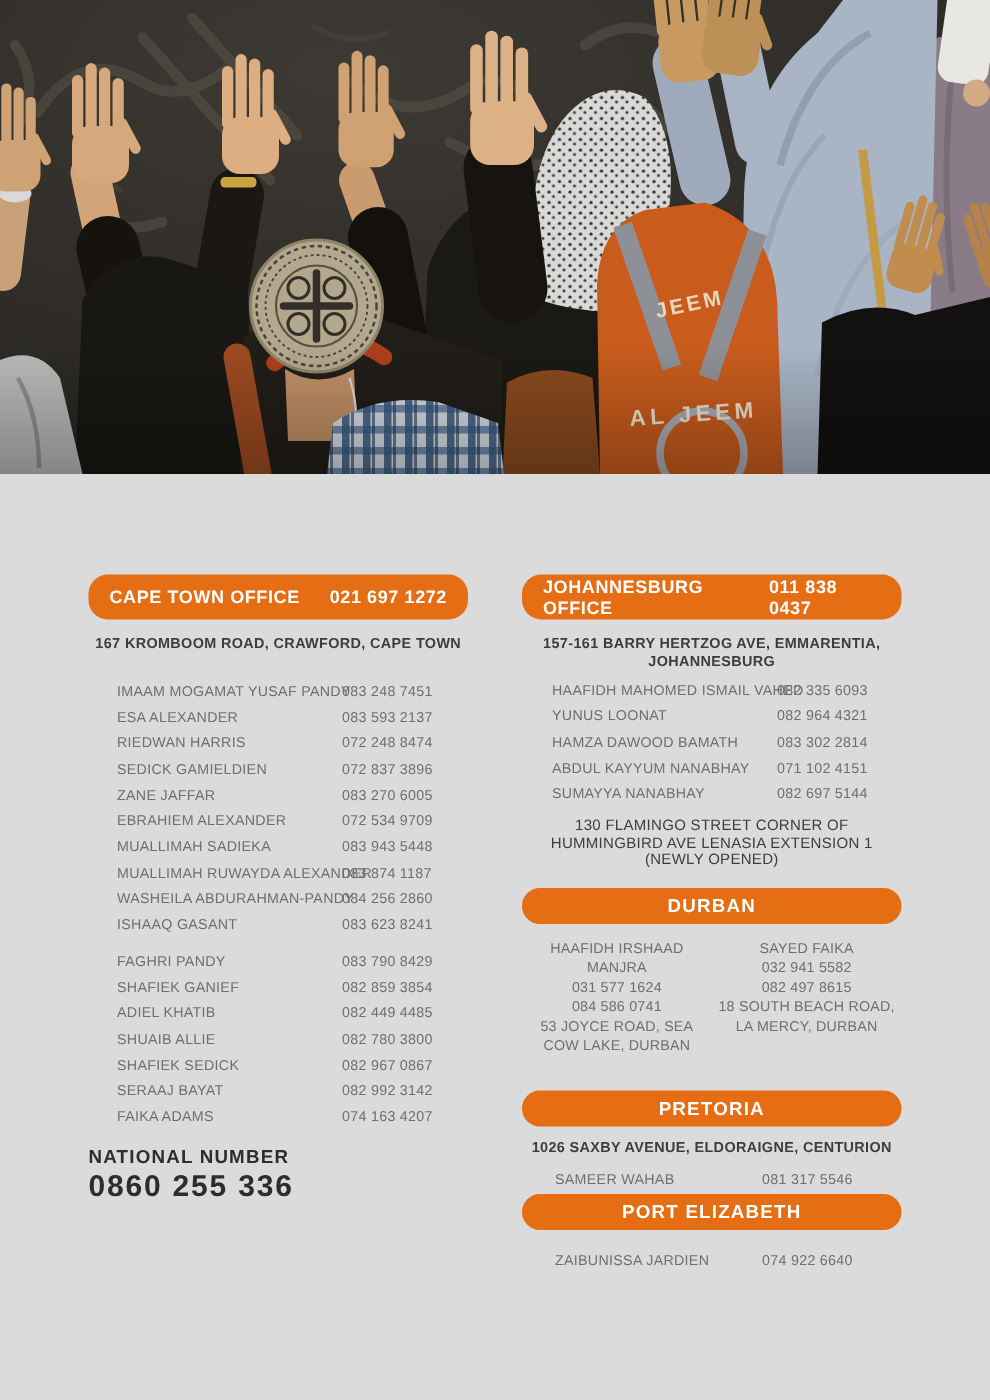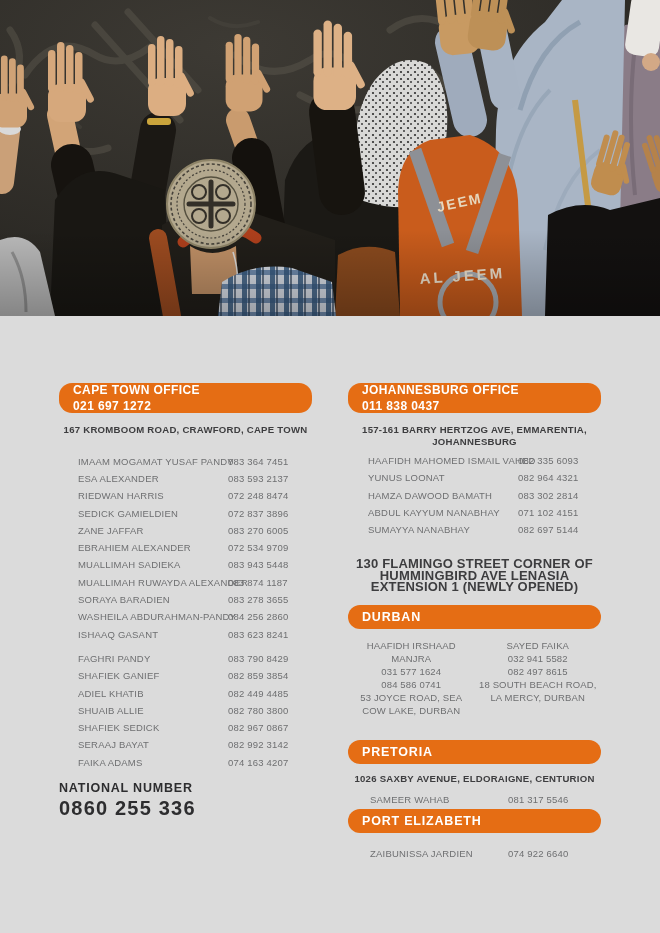--- a/index.html
+++ b/index.html
@@ -9,36 +9,36 @@
     --head-dark:#3d3d3f;
     --nat-dark:#2d2d2f;
   }
   html,body{margin:0;padding:0;}
   body{width:660px;height:933px;background:var(--page-bg);font-family:"Liberation Sans",sans-serif;}
   .page{position:relative;width:660px;height:933px;overflow:hidden;background:var(--page-bg);}
   .hero{display:block;width:660px;height:316px;}
   .columns{display:flex;gap:36px;padding:67px 59px 0 59px;box-sizing:border-box;}
   .col{width:253px;flex:0 0 253px;}
   .pill{background:var(--accent);color:#fff;border-radius:13px;font-weight:bold;font-size:12px;
-        letter-spacing:0.4px;height:30px;display:flex;align-items:flex-start;justify-content:space-between;
-        padding:0 14px;box-sizing:border-box;flex-direction:column;}
+        letter-spacing:0.4px;height:30px;display:flex;align-items:center;justify-content:space-between;
+        padding:0 14px;box-sizing:border-box;}
   .pill.city{height:24px;justify-content:center;font-size:12.5px;border-radius:12px;letter-spacing:0.8px;}
   .addr{font-size:9.6px;font-weight:bold;color:var(--head-dark);text-align:center;
         letter-spacing:0.25px;line-height:11.5px;margin-top:11px;}
   .contacts{margin-top:17px;padding-left:19px;}
   .contacts.second{margin-top:7px;}
   .contacts.jhb{margin-top:5px;padding-left:20px;}
   .crow{height:17.3px;display:grid;grid-template-columns:150px 1fr;align-items:center;
         font-size:9.5px;color:var(--name-gray);letter-spacing:0.2px;white-space:nowrap;}
   .crow.single{padding-left:22px;grid-template-columns:138px 1fr;}
   .national{margin-top:10px;text-align:left;color:var(--nat-dark);}
   .nat-label{font-size:12.5px;font-weight:bold;letter-spacing:0.8px;line-height:14px;}
   .nat-number{font-size:20px;font-weight:bold;letter-spacing:1.2px;line-height:22px;margin-top:2px;}
-  .addr2{font-size:13px;font-weight:bold;color:var(--head-dark);text-align:center;
-         letter-spacing:0.2px;line-height:11.5px;margin-top:20px;}
+  .addr2{font-size:10px;font-weight:normal;color:var(--head-dark);text-align:center;
+         letter-spacing:0.2px;line-height:11.5px;margin-top:7px;}
   .mt-durban{margin-top:12px;}
   .db-cols{display:flex;margin-top:10px;}
   .db-col{flex:1;text-align:center;font-size:9.5px;color:var(--name-gray);line-height:13px;letter-spacing:0.15px;}
   .mt-pretoria{margin-top:23px;}
   .addr.tight{margin-top:9px;}
   .row-mt{margin-top:6px;}
   .mt-pe{margin-top:1px;}
   .row-mt2{margin-top:12px;}
 </style>
 </head>
@@ -192,21 +192,21 @@
       <div class="pill">
         <span>CAPE TOWN OFFICE</span>
         <span>021 697 1272</span>
       </div>
       <div class="addr">167 KROMBOOM ROAD, CRAWFORD, CAPE TOWN</div>
 
       <div class="contacts">
 
           <div class="crow">
             <span>IMAAM MOGAMAT YUSAF PANDY</span>
-            <span>083 364 7451</span>
+            <span>083 248 7451</span>
           </div>
 
           <div class="crow">
             <span>ESA ALEXANDER</span>
             <span>083 593 2137</span>
           </div>
 
           <div class="crow">
             <span>RIEDWAN HARRIS</span>
             <span>072 248 8474</span>
@@ -231,24 +231,20 @@
           <div class="crow">
             <span>MUALLIMAH SADIEKA</span>
             <span>083 943 5448</span>
           </div>
 
           <div class="crow">
             <span>MUALLIMAH RUWAYDA ALEXANDER</span>
             <span>083 874 1187</span>
           </div>
 
-          <div class="crow">
-            <span>SORAYA BARADIEN</span>
-            <span>083 278 3655</span>
-          </div>
 
           <div class="crow">
             <span>WASHEILA ABDURAHMAN-PANDY</span>
             <span>084 256 2860</span>
           </div>
 
           <div class="crow">
             <span>ISHAAQ GASANT</span>
             <span>083 623 8241</span>
           </div>

